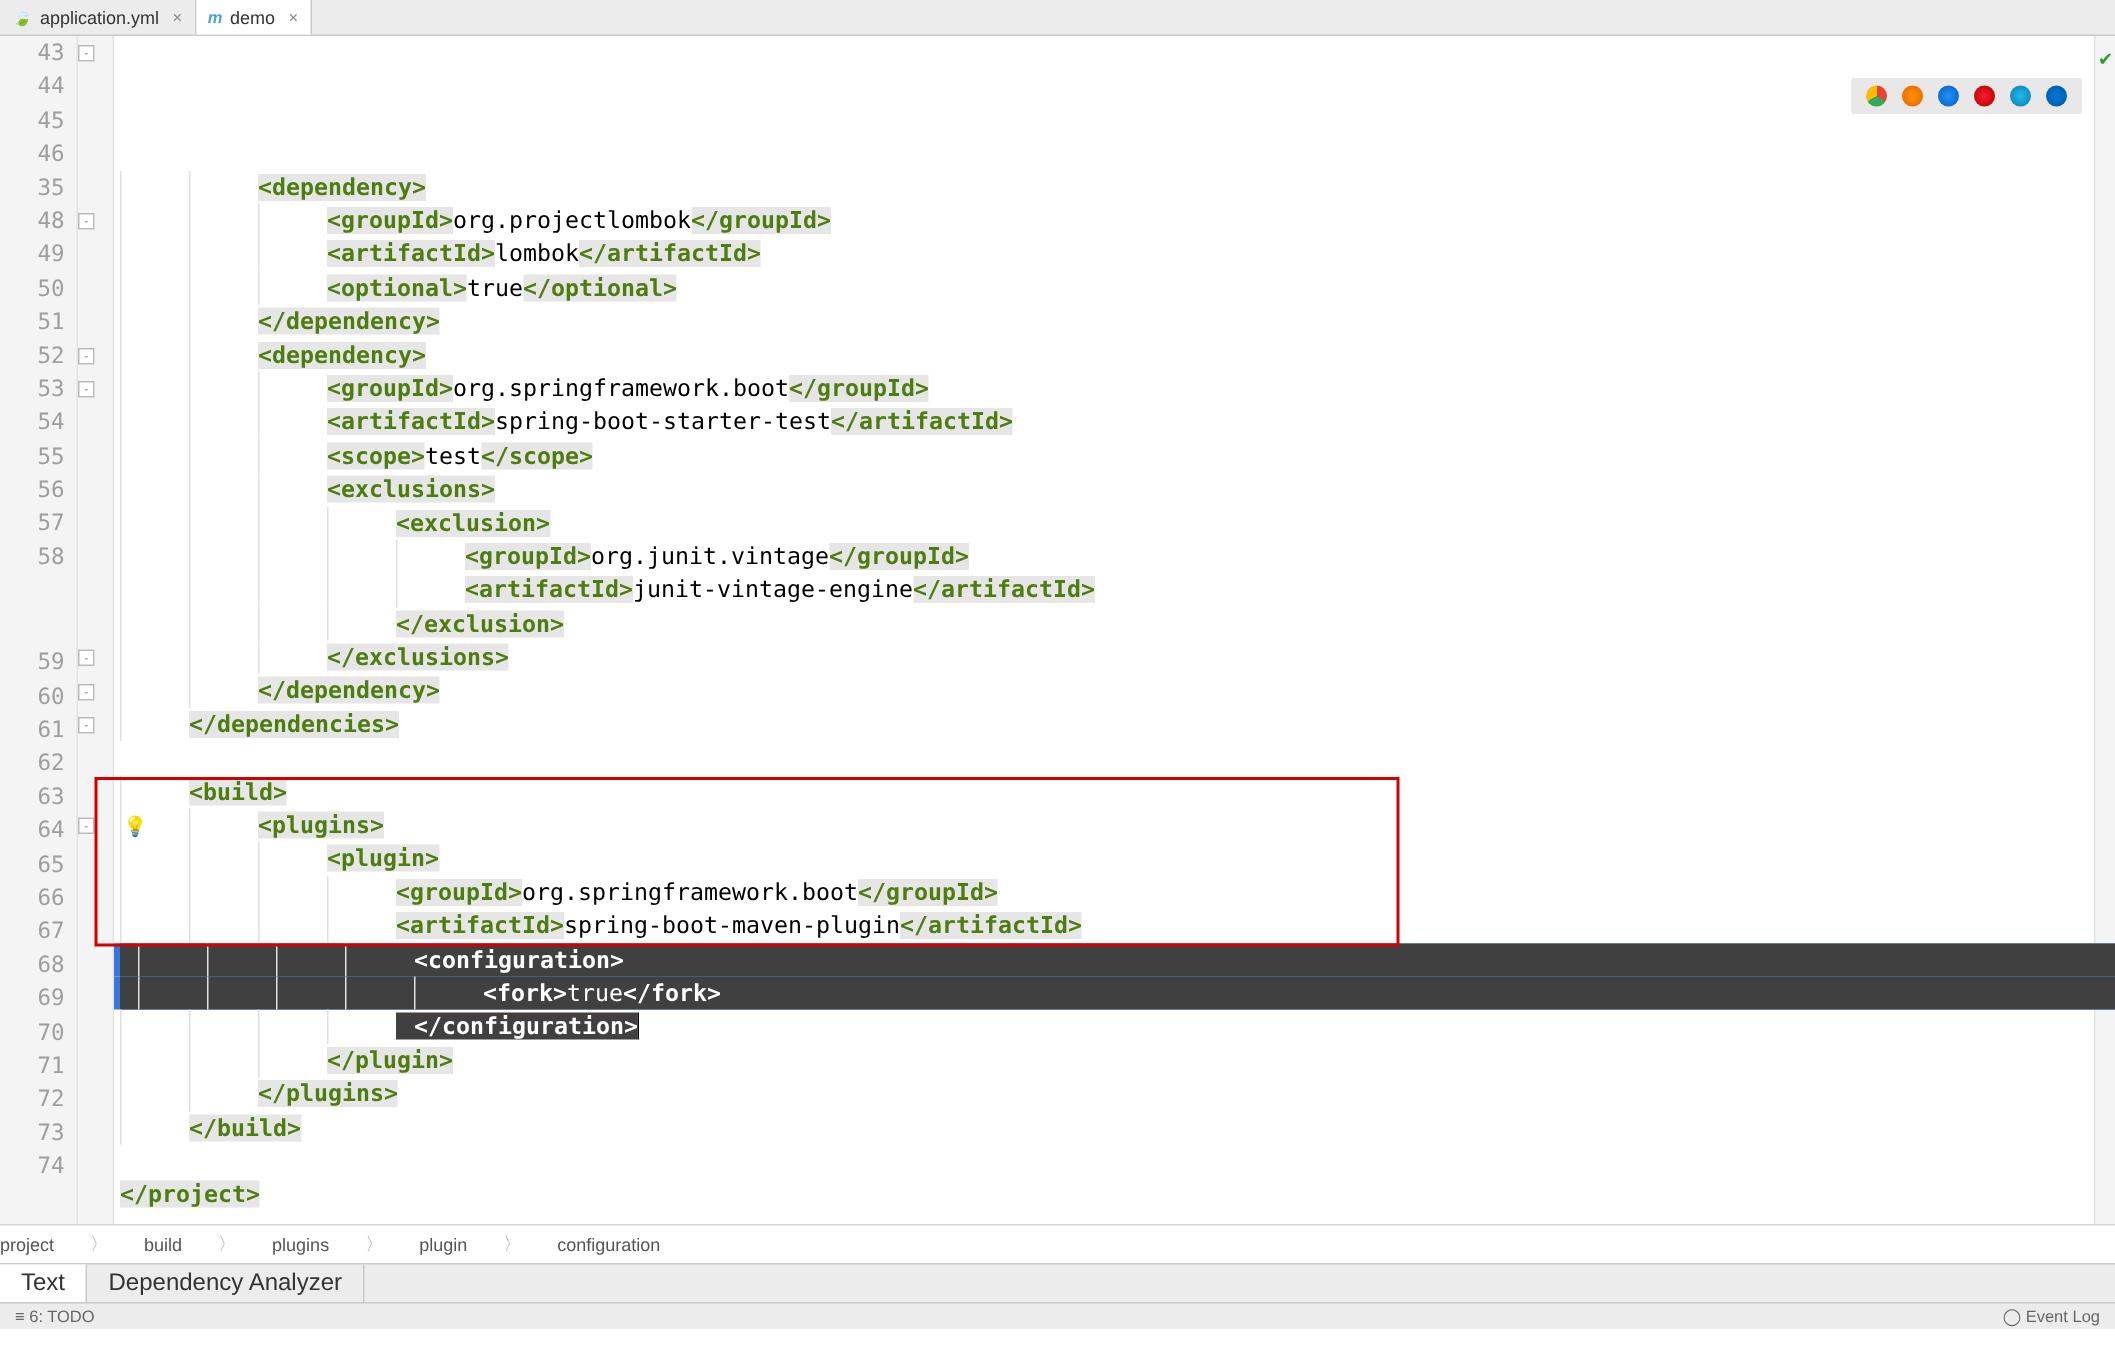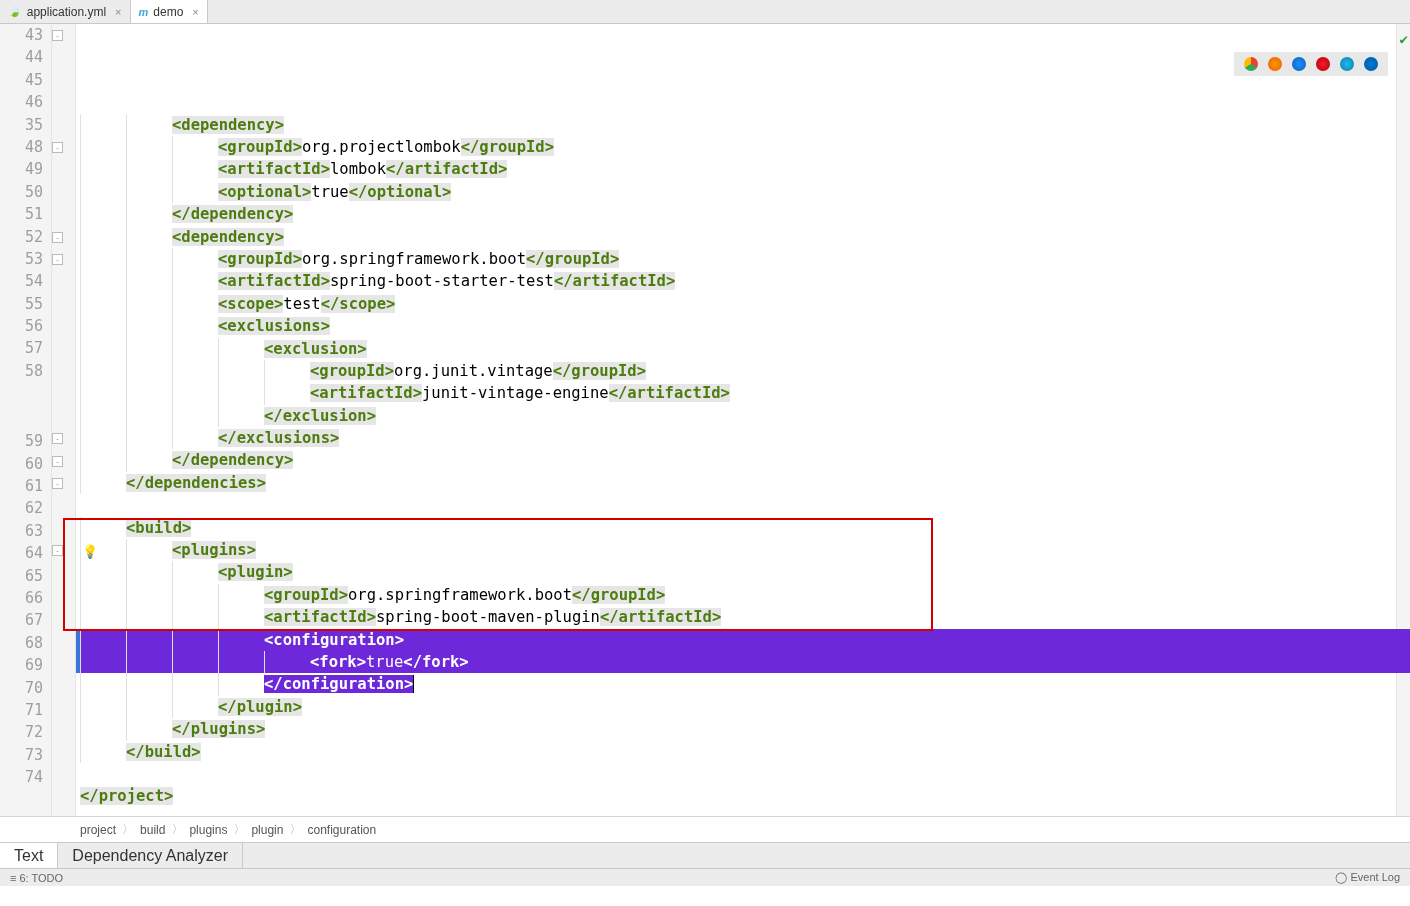--- a/index.html
+++ b/index.html
@@ -9,32 +9,32 @@
 .tab.active { background:#fff; }
 .tab .ficon { font-size:11px; }
 .tab .close { color:#888; font-size:11px; margin-left:4px; }
 .editor-wrap { display:flex; height:792px; position:relative; }
 .gutter { width:52px; background:#f4f4f4; text-align:right; padding-right:8px; font-family:Consolas,monospace; font-size:15px; color:#9e9e9e; line-height:22.4px; border-right:1px solid #e4e4e4; user-select:none; }
 .gutter-icons { width:24px; background:#f4f4f4; border-right:1px solid #e4e4e4; position:relative; }
 .code-area { flex:1; font-family:Consolas,monospace; font-size:15.5px; line-height:22.4px; white-space:pre; position:relative; overflow:hidden; }
 .code-line { height:22.4px; padding-left:4px; position:relative; }
 .tag { background:#e6e6e6; color:#4d7c0f; font-weight:bold; }
 .txt { color:#000; }
-.sel { background:#6d28d9; color:#fff; }
+.sel { background:#404040; color:#fff;padding-left:12px; }
 .sel .tag, .sel .txt { background:transparent; color:#fff; }
 .hl-line { background:#fffae3; }
 .indent-guide { display:inline-block; border-left:1px solid #e0e0e0; height:22.4px; vertical-align:top; width:46px; }
 .red-box { position:absolute; left:63px; top:112px; width:870px; height:113px; border:2px solid #d40000; pointer-events:none; }
 .right-strip { position:absolute; right:0; top:0; width:14px; height:100%; background:#f4f4f4; border-left:1px solid #e4e4e4; }
 .check { position:absolute; right:2px; top:4px; color:#2e9e2e; font-size:14px; }
 .browser-icons { position:absolute; right:22px; top:28px; background:#e8e8e8; padding:5px 10px; display:flex; gap:10px; align-items:center; border-radius:2px; }
 .bicon { width:14px; height:14px; border-radius:50%; }
 .bulb { position:absolute; color:#f0a500; font-size:13px; }
 .fold { position:absolute; left:0; width:11px; height:11px; border:1px solid #bbb; background:#fff; font-size:8px; text-align:center; line-height:9px; color:#888; cursor:pointer; }
-.breadcrumb { height:26px; border-top:1px solid #d4d4d4; background:#fff; display:flex; align-items:center; padding-left:80px; font-size:12px; color:#555; gap:6px; }
+.breadcrumb { height:26px; border-top:1px solid #d4d4d4; background:#fff; display:flex; align-items:center; font-size:12px; color:#555; gap:24px; }
 .breadcrumb .sep { color:#aaa; }
 .bottom-tabs { height:26px; background:#ececec; border-top:1px solid #c9c9c9; display:flex; }
 .btab { padding:4px 14px; border-right:1px solid #c9c9c9; font-size:16px; cursor:pointer; }
 .btab.active { background:#fff; }
 .status-bar { height:18px; background:#ececec; border-top:1px solid #c9c9c9; display:flex; justify-content:space-between; align-items:center; padding:0 10px; font-size:11px; color:#666; }
 .cursor-bar { position:absolute; background:#000; width:1px; height:18px; }
 </style>
 </head>
 <body>
 

